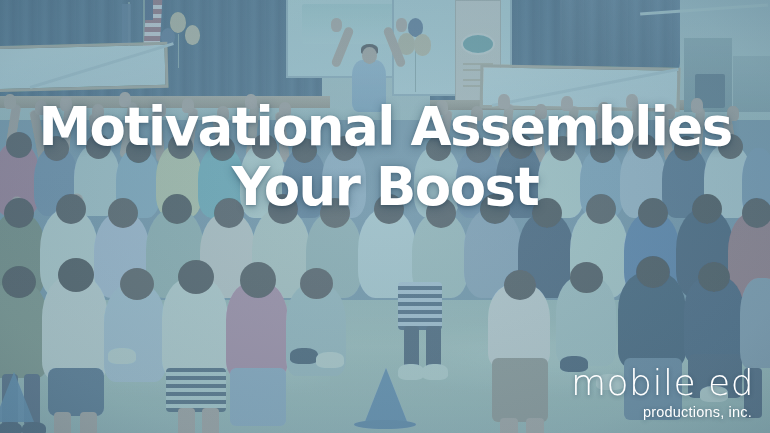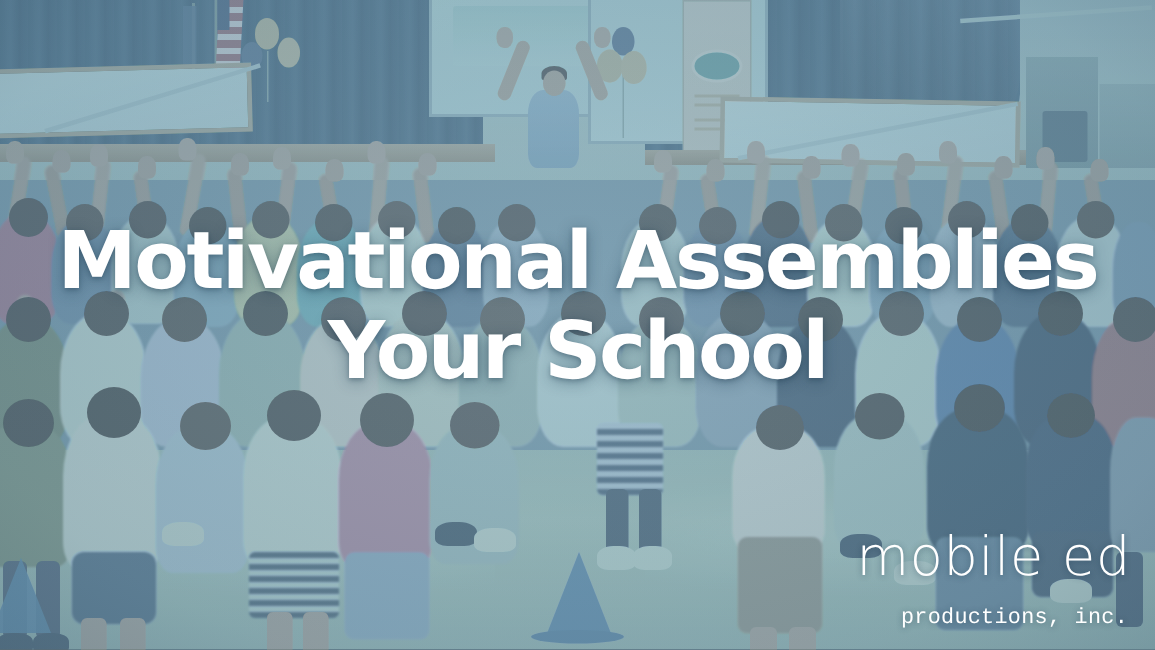--- a/index.html
+++ b/index.html
@@ -145,38 +145,38 @@
     color:#ffffff;
     font-family:"DejaVu Sans","Liberation Sans",sans-serif;
     font-weight:bold;
     font-size:54px;
     line-height:60px;
     letter-spacing:-1.6px;
     text-align:center;
     white-space:nowrap;
     text-shadow:0 2px 10px rgba(22,52,74,.40), 0 1px 3px rgba(22,52,74,.30);
   }
-  .tline.l1{font-size:53px;margin-top:48px;}
+  .tline.l1{font-size:53px;}
   .tline.l2{font-size:53px;}
   .tline.l3{font-size:53px;}
 
   
   .logo{position:absolute;right:16px;bottom:14px;text-align:right;line-height:1;
         text-shadow:0 1px 4px rgba(20,48,70,.45);}
   .logo-main{
     color:#ffffff;
     font-family:"DejaVu Sans","Liberation Sans",sans-serif;
     font-size:36px;font-weight:300;letter-spacing:0.5px;
     display:block;
   }
   .logo-sub{
     color:#ffffff;
-    font-family:Liberation Mono, monospace;
+    font-family:Liberation Sans, sans-serif;
     font-size:14.5px;font-weight:300;letter-spacing:0.2px;
-    display:block;margin-top:15px;margin-right:2px;
+    display:block;margin-top:4px;margin-right:2px;
   }
 </style>
 </head>
 <body>
 
 <div class="banner">
 
   <div class="photo">
 
     <div class="wall"></div>
@@ -424,21 +424,21 @@
     <div class="cone2"></div>
   </div>
 
   <div class="tint-desat"></div>
   <div class="tint-blue"></div>
   <div class="tint-lighten"></div>
   <div class="vig"></div>
 
   <div class="title-wrap">
     <div class="tline l1">Motivational Assemblies</div>
-    <div class="tline l3">Your School</div>
+    <div class="tline l3">Your Boost</div>
   </div>
 
   <div class="logo">
     <span class="logo-main">mobile ed</span>
     <span class="logo-sub">productions, inc.</span>
   </div>
 
 </div>
 
 </body></html>

